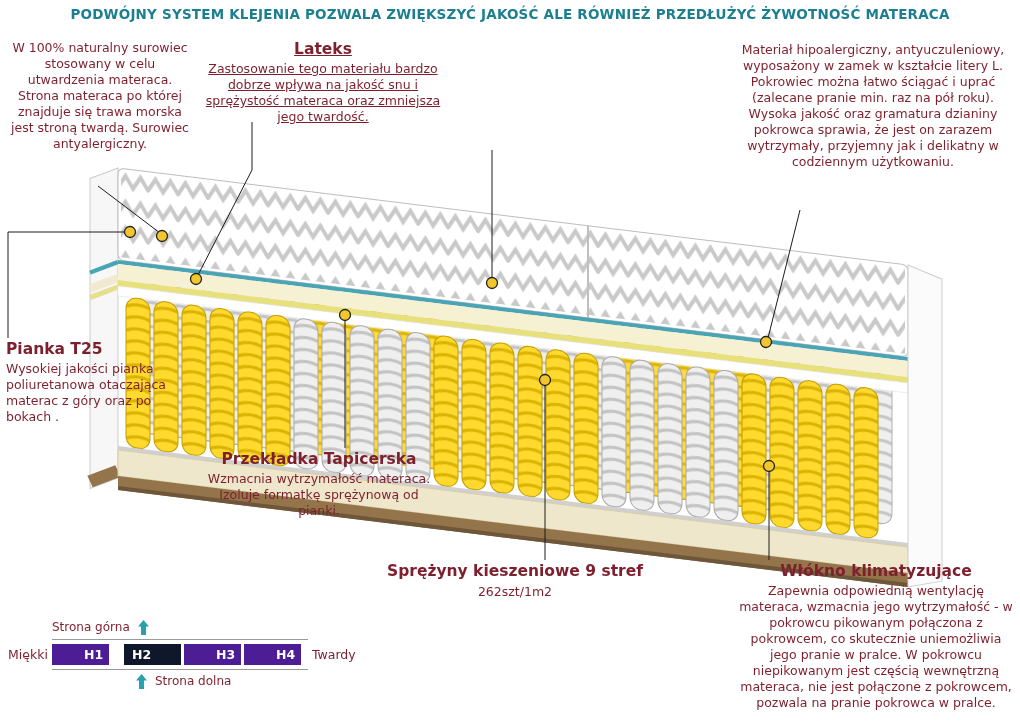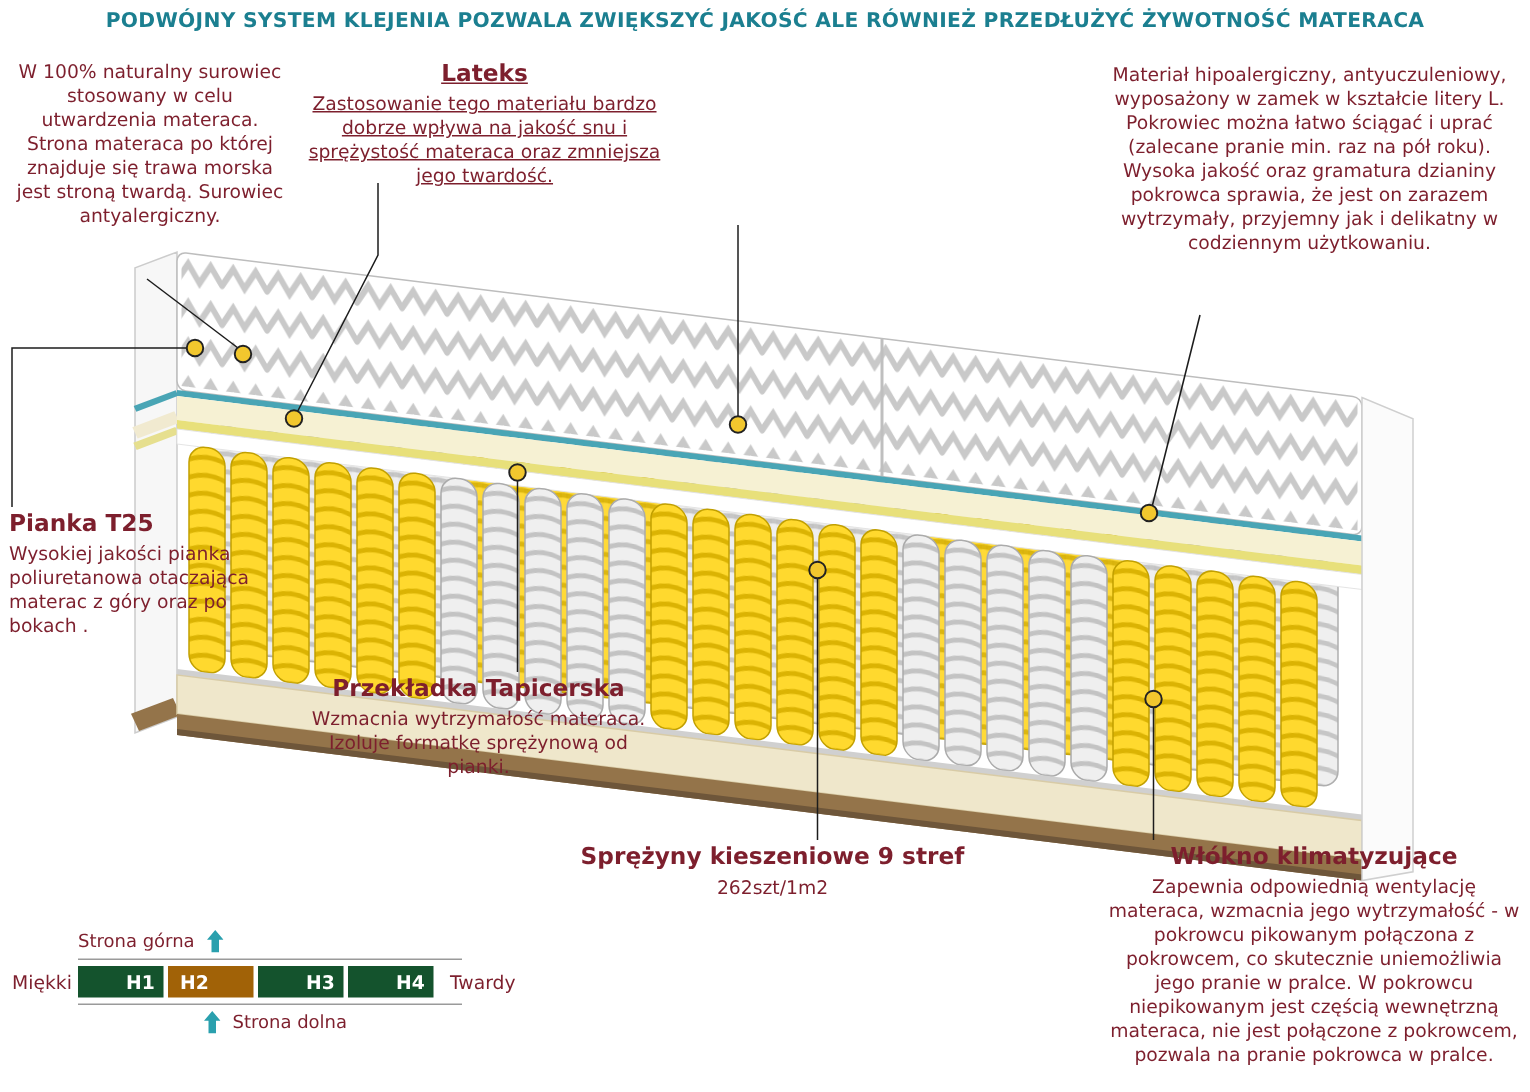--- a/index.html
+++ b/index.html
@@ -30,22 +30,22 @@
   .scale-top { margin-left:44px; }
   .scale-bottom { margin-left:128px; margin-top:3px; }
   .scale-line { width:256px; margin:4px 0 4px 44px; border-top:1px solid #9a9a9a; }
   .scale-mid { display:flex; align-items:center; font-size:12.5px; }
   .soft-label { width:44px; }
   .hard-label { margin-left:8px; }
   .hbox {
     width:57px; height:21px; line-height:21px; padding-left:8px; margin-right:3px;
     color:#fff; font-weight:bold; font-size:12.5px;
   }
-  .hbox.teal { background:#14532d;padding-left:32px; }
-  .hbox.gold { background:#a16207; }
+  .hbox.teal { background:#4c1d95;padding-left:32px; }
+  .hbox.gold { background:#0f172a;margin-left:12px; }
   .arrow-icon { display:inline-block; }
 </style>
 </head>
 <body>
 
 <div class="banner">PODWÓJNY SYSTEM KLEJENIA POZWALA ZWIĘKSZYĆ JAKOŚĆ ALE RÓWNIEŻ PRZEDŁUŻYĆ ŻYWOTNOŚĆ MATERACA</div>
 
 <svg class="mattress-svg" width="1020" height="728" viewBox="0 0 1020 728" aria-hidden="true">
   <defs>
     <pattern id="zig" width="30" height="26" patternUnits="userSpaceOnUse">

